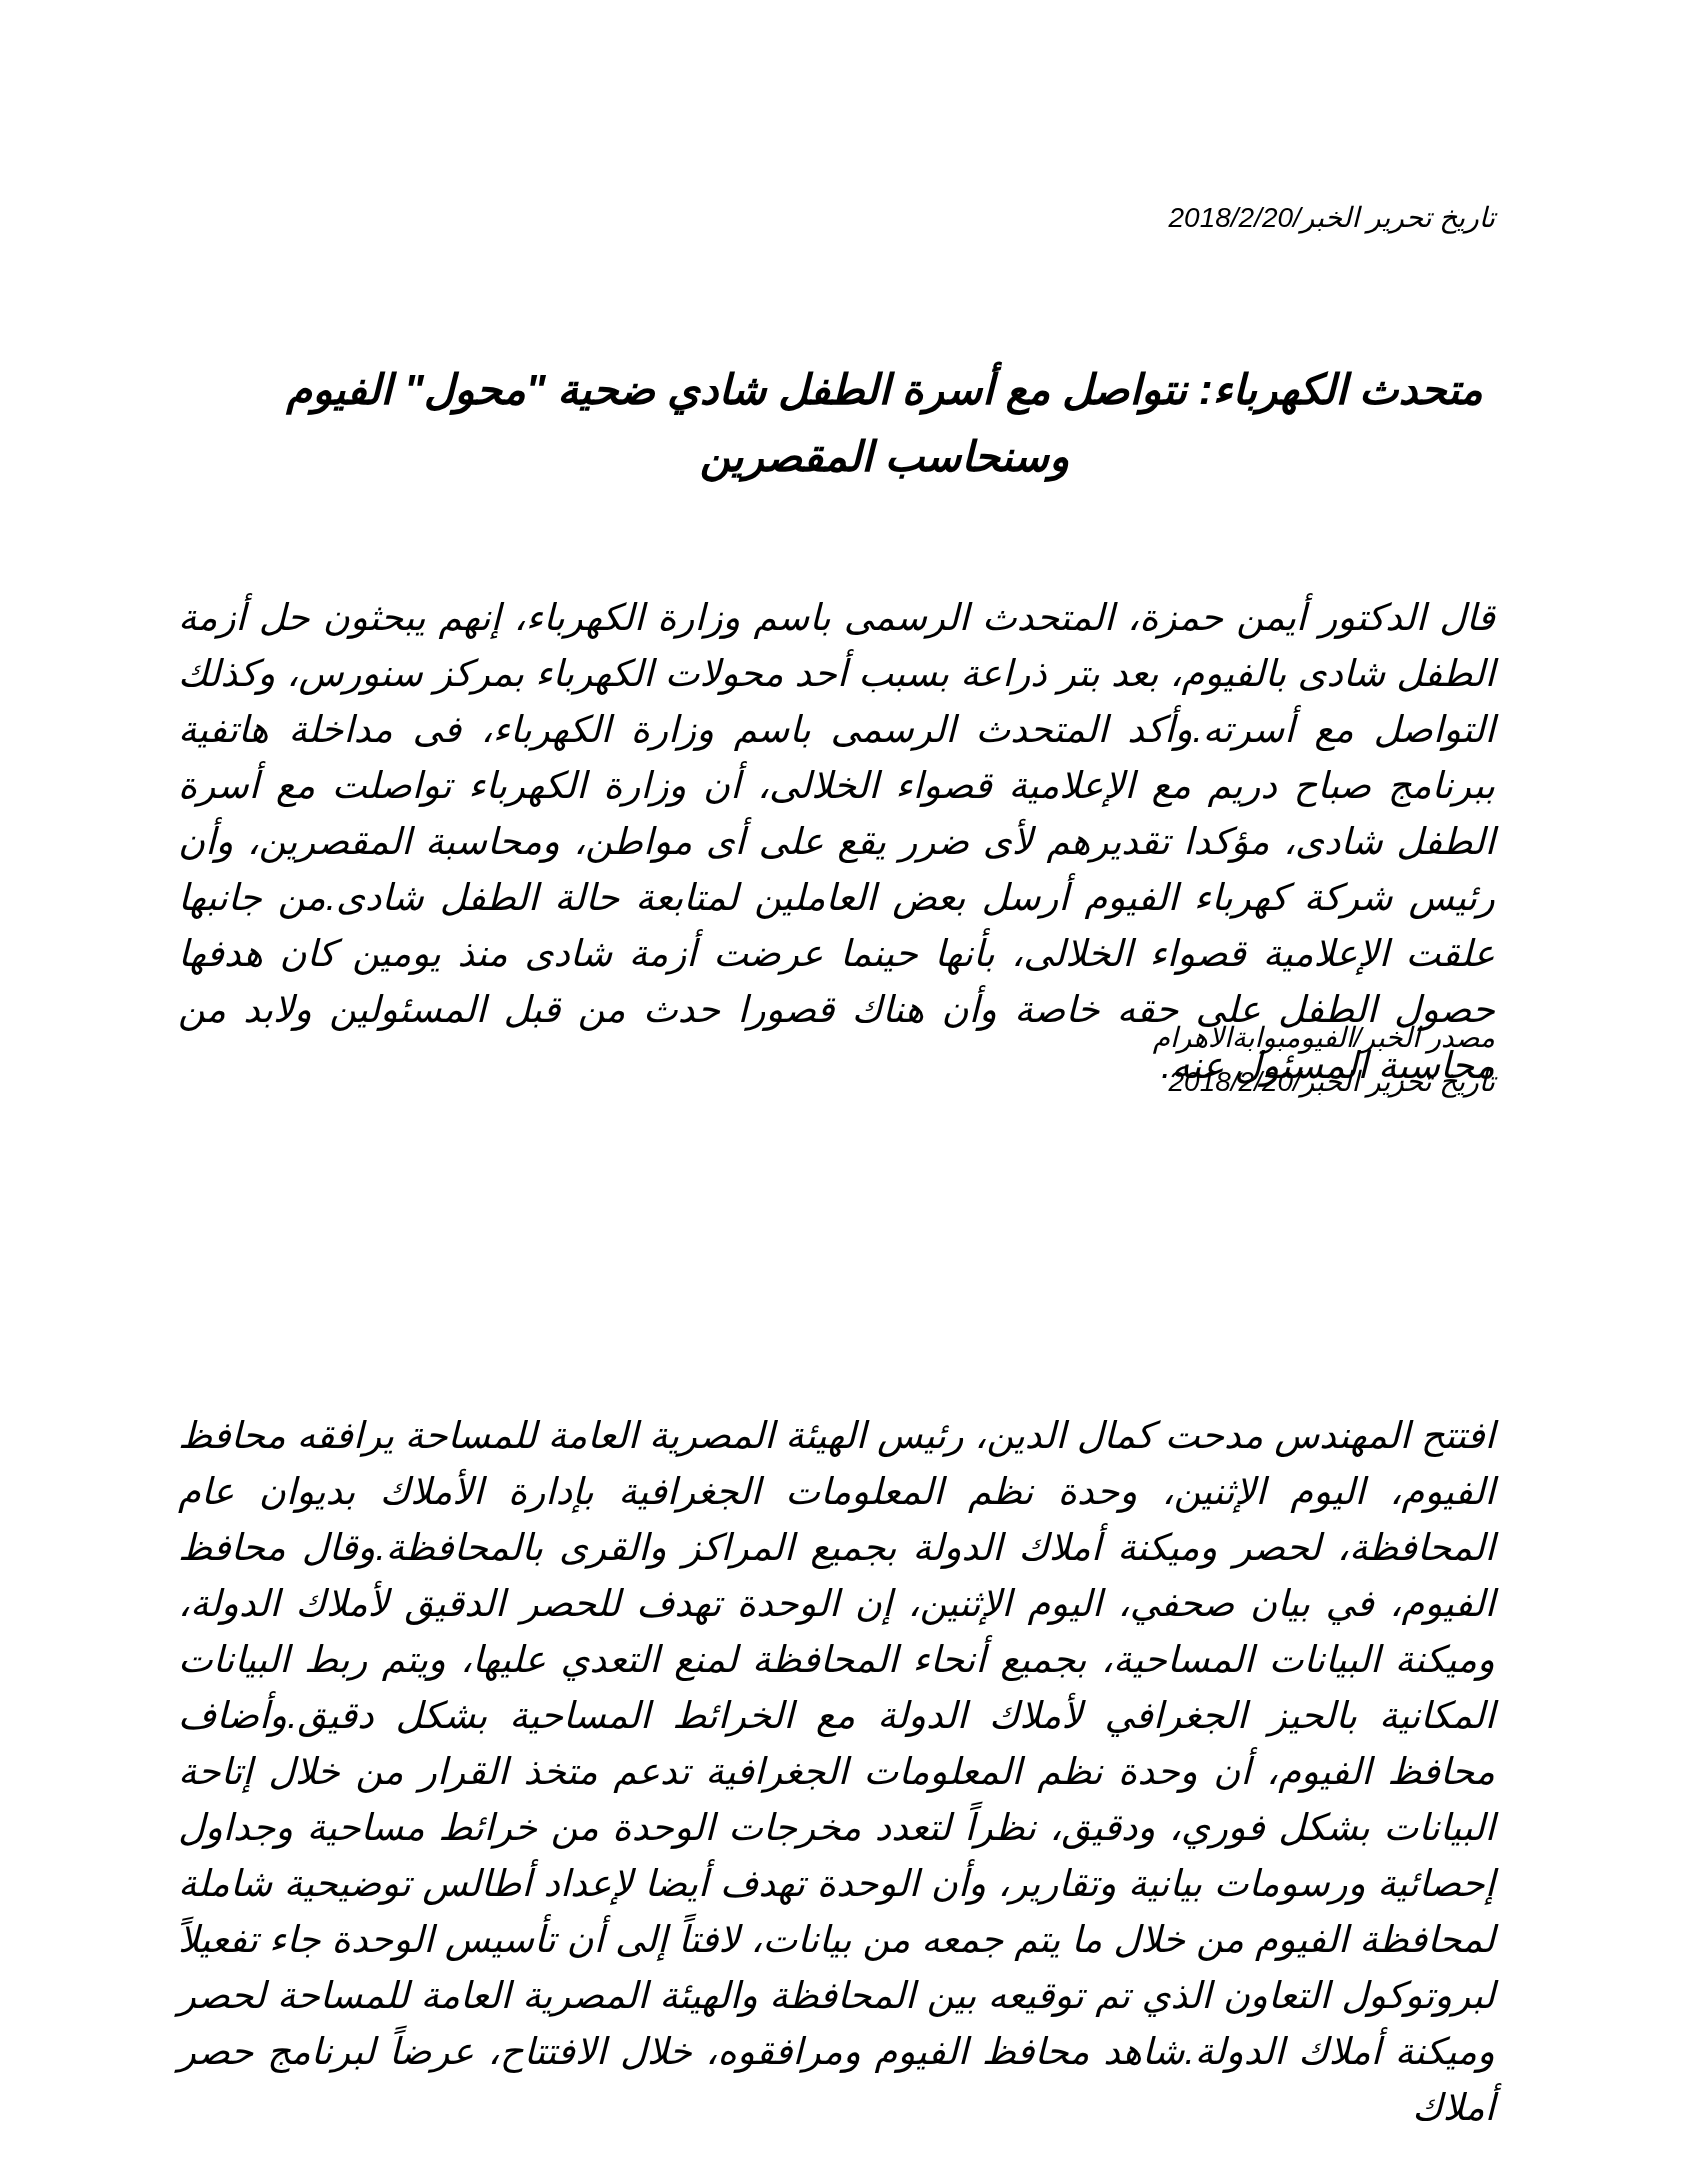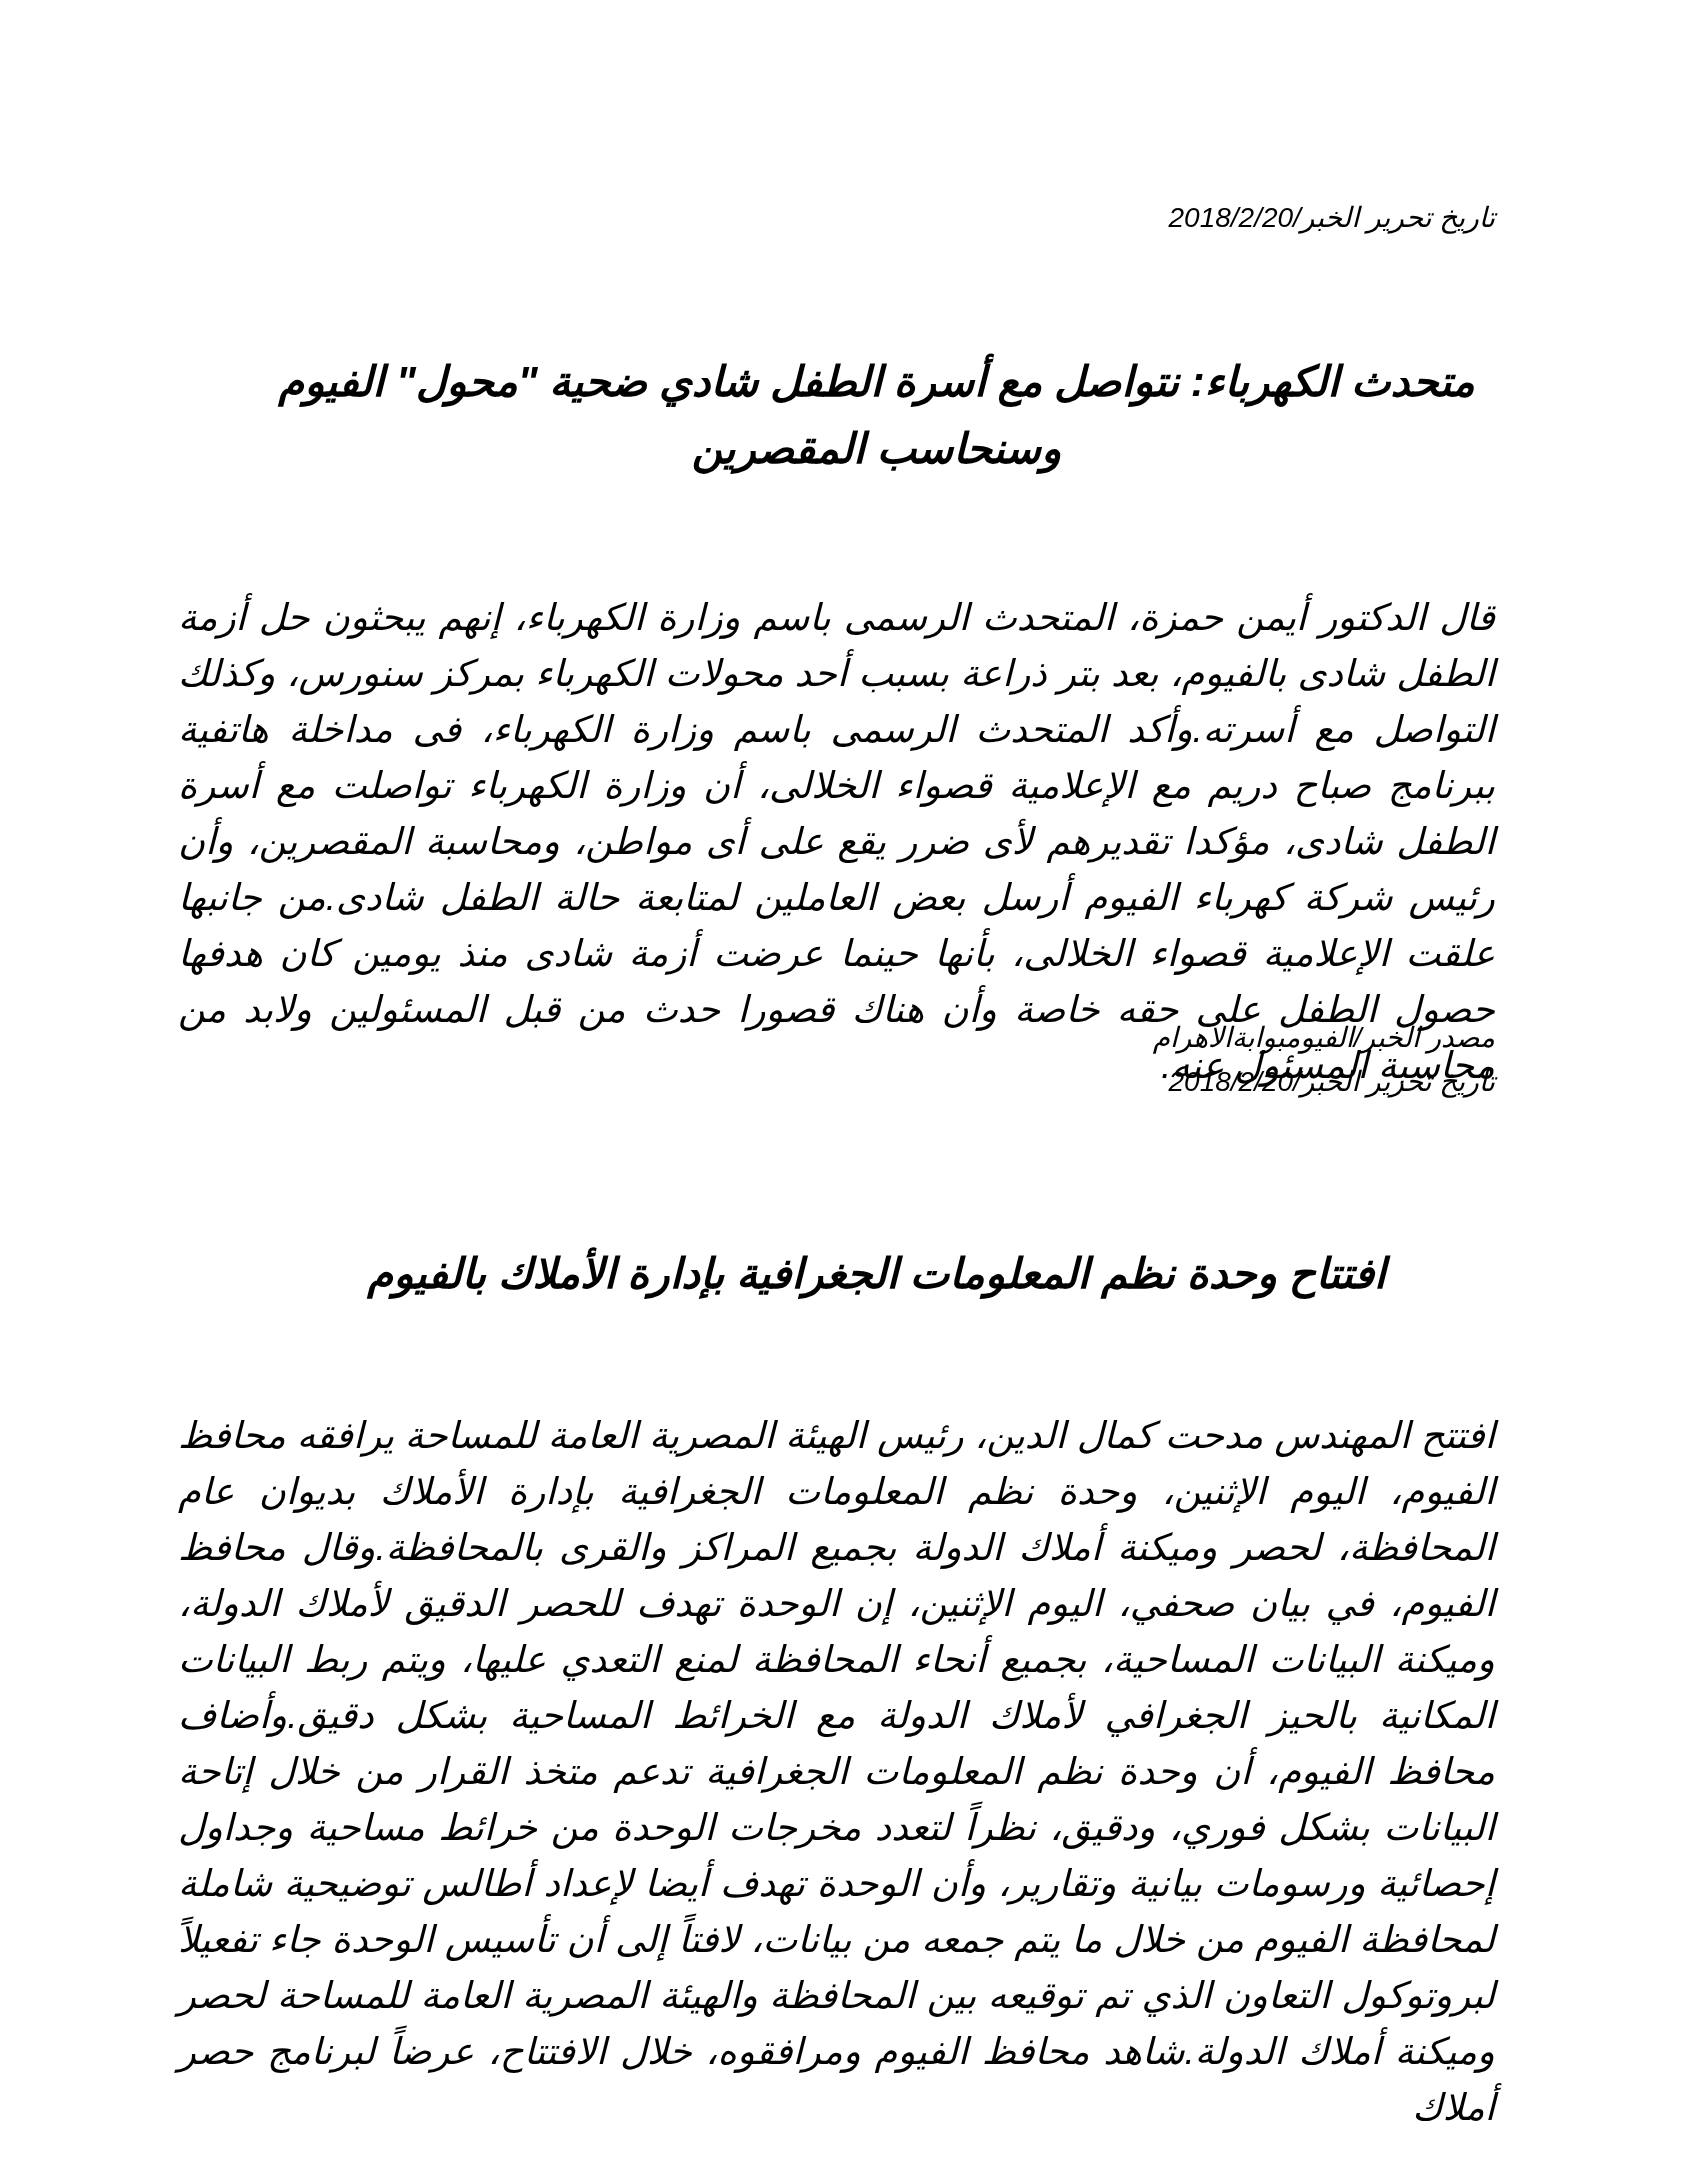--- a/index.html
+++ b/index.html
@@ -45,26 +45,25 @@
       text-align-last: right;
     }
   </style>
 </head>
 <body>
 
 <div class="page">
 
   <div class="meta-line rtl" style="top:198px;">تاريخ تحرير الخبر/2018/2/20</div>
 
-  <h1 class="headline rtl" style="top:348px; margin:0;">متحدث الكهرباء: نتواصل مع أسرة الطفل شادي ضحية "محول" الفيوم وسنحاسب المقصرين</h1>
+  <h1 class="headline rtl" style="top:348px; margin:8px;">متحدث الكهرباء: نتواصل مع أسرة الطفل شادي ضحية "محول" الفيوم وسنحاسب المقصرين</h1>
 
   <p class="body-para rtl" style="top:590px; margin:0;">قال الدكتور أيمن حمزة، المتحدث الرسمى باسم وزارة الكهرباء، إنهم يبحثون حل أزمة الطفل شادى بالفيوم، بعد بتر ذراعة بسبب أحد محولات الكهرباء بمركز سنورس، وكذلك التواصل مع أسرته.وأكد المتحدث الرسمى باسم وزارة الكهرباء، فى مداخلة هاتفية ببرنامج صباح دريم مع الإعلامية قصواء الخلالى، أن وزارة الكهرباء تواصلت مع أسرة الطفل شادى، مؤكدا تقديرهم لأى ضرر يقع على أى مواطن، ومحاسبة المقصرين، وأن رئيس شركة كهرباء الفيوم أرسل بعض العاملين لمتابعة حالة الطفل شادى.من جانبها علقت الإعلامية قصواء الخلالى، بأنها حينما عرضت أزمة شادى منذ يومين كان هدفها حصول الطفل على حقه خاصة وأن هناك قصورا حدث من قبل المسئولين ولابد من محاسبة المسئول عنه.</p>
 
   <div class="meta-line rtl" style="top:985px;margin-top:33px;">مصدر الخبر/الفيومبوابةالاهرام</div>
 
   <div class="meta-line rtl" style="top:1062px;">تاريخ تحرير الخبر/2018/2/20</div>
 
-  <h1 class="headline rtl" style="top:1240px; margin:0;">افتتاح وحدة نظم المعلومات الجغرافية بإدارة الأملاك بالفيوم</h1>
 
   <p class="body-para rtl" style="top:1408px; margin:0;">افتتح المهندس مدحت كمال الدين، رئيس الهيئة المصرية العامة للمساحة يرافقه محافظ الفيوم، اليوم الإثنين، وحدة نظم المعلومات الجغرافية بإدارة الأملاك بديوان عام المحافظة، لحصر وميكنة أملاك الدولة بجميع المراكز والقرى بالمحافظة.وقال محافظ الفيوم، في بيان صحفي، اليوم الإثنين، إن الوحدة تهدف للحصر الدقيق لأملاك الدولة، وميكنة البيانات المساحية، بجميع أنحاء المحافظة لمنع التعدي عليها، ويتم ربط البيانات المكانية بالحيز الجغرافي لأملاك الدولة مع الخرائط المساحية بشكل دقيق.وأضاف محافظ الفيوم، أن وحدة نظم المعلومات الجغرافية تدعم متخذ القرار من خلال إتاحة البيانات بشكل فوري، ودقيق، نظراً لتعدد مخرجات الوحدة من خرائط مساحية وجداول إحصائية ورسومات بيانية وتقارير، وأن الوحدة تهدف أيضا لإعداد أطالس توضيحية شاملة لمحافظة الفيوم من خلال ما يتم جمعه من بيانات، لافتاً إلى أن تأسيس الوحدة جاء تفعيلاً لبروتوكول التعاون الذي تم توقيعه بين المحافظة والهيئة المصرية العامة للمساحة لحصر وميكنة أملاك الدولة.شاهد محافظ الفيوم ومرافقوه، خلال الافتتاح، عرضاً لبرنامج حصر أملاك</p>
 
 </div>
 
 
 </body></html>

